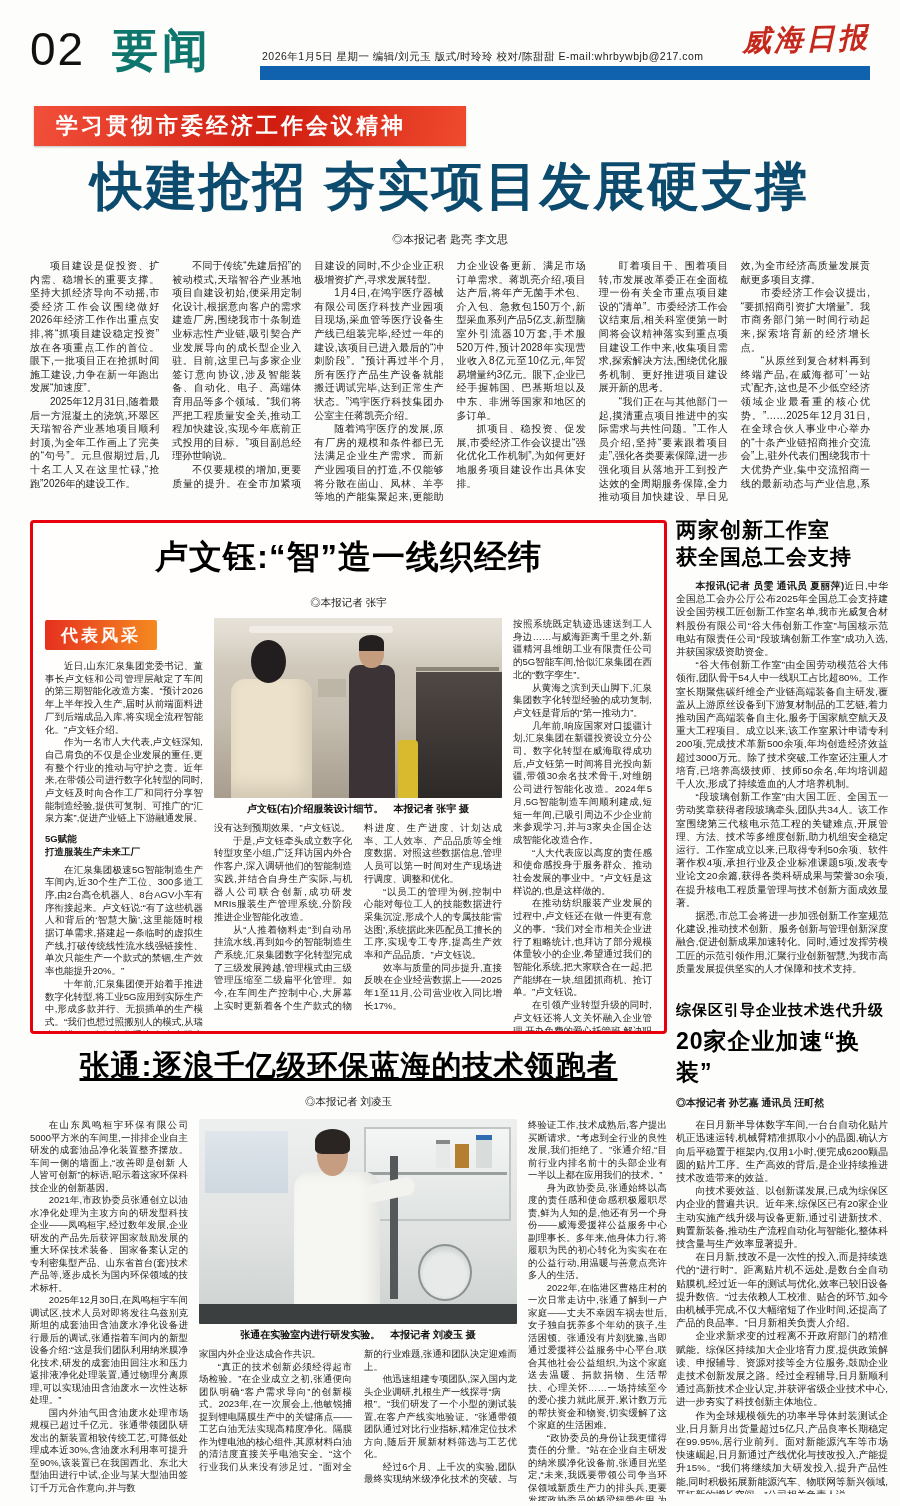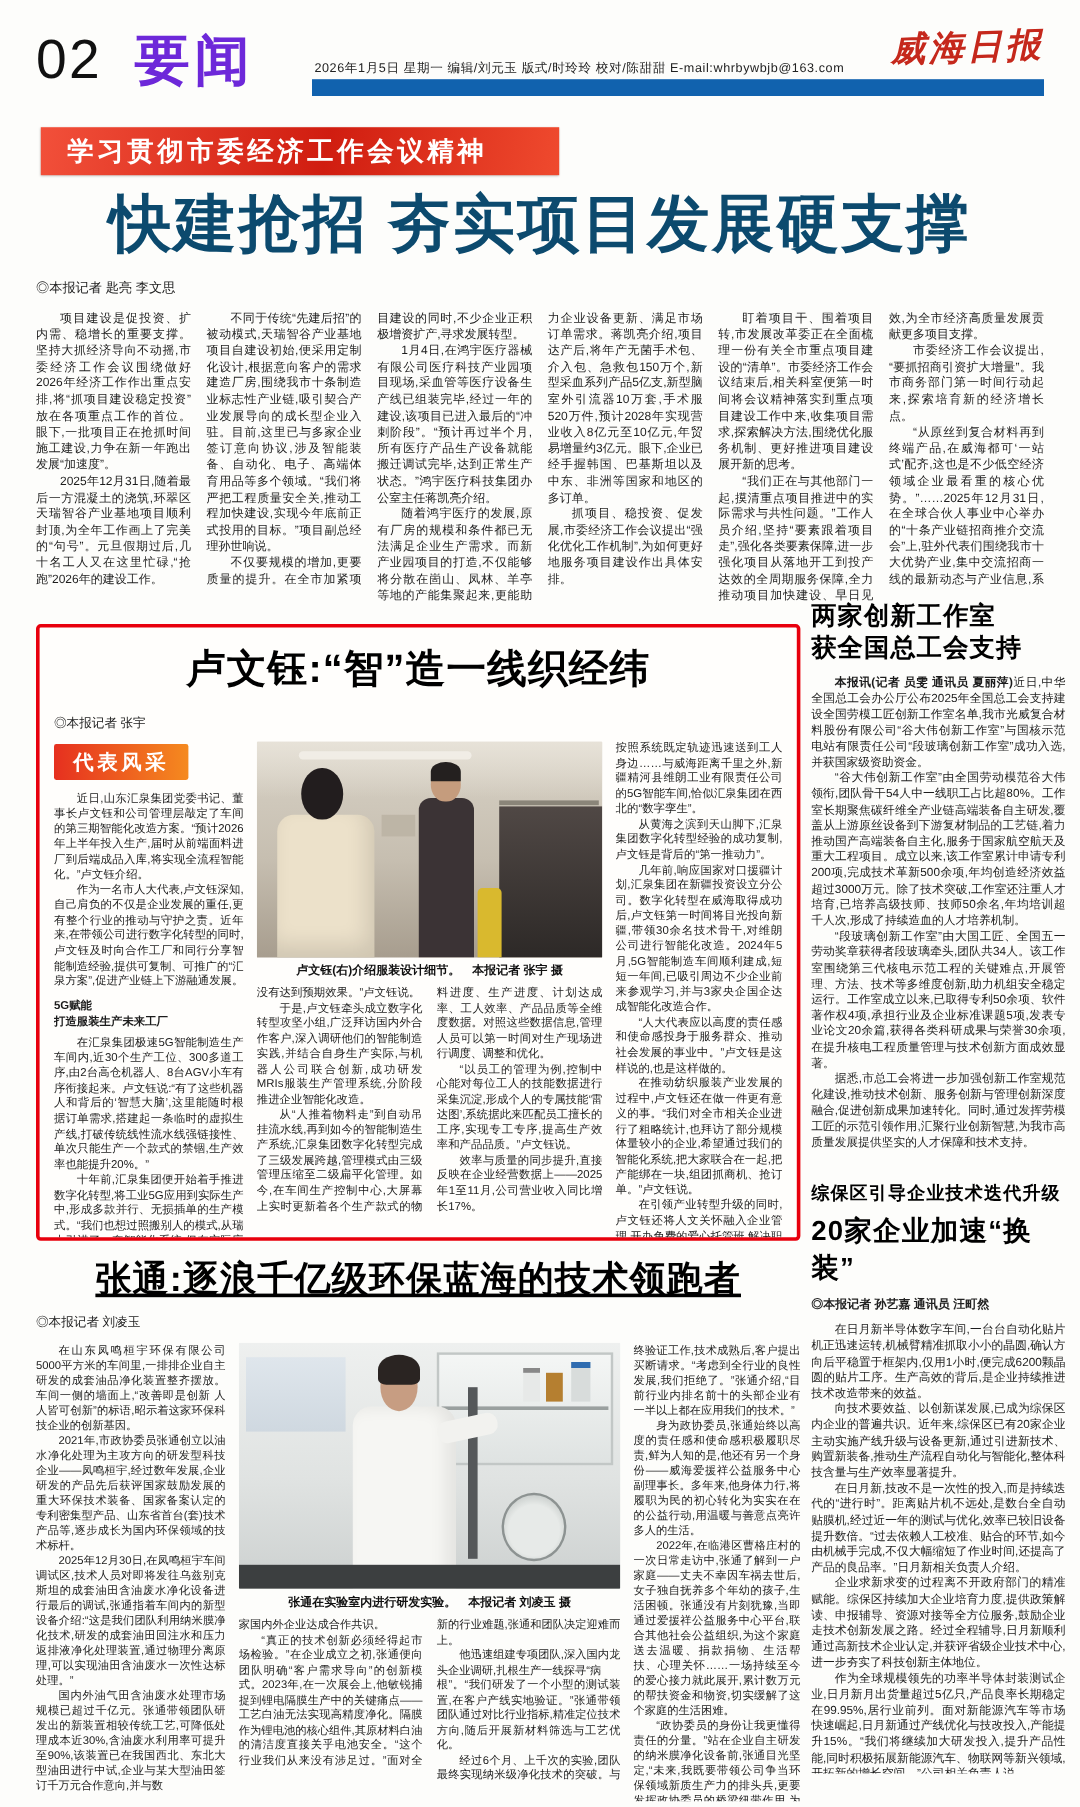--- a/index.html
+++ b/index.html
@@ -3,36 +3,36 @@
 <meta charset="utf-8">
 <style>
   * { margin:0; padding:0; box-sizing:border-box; }
   html,body { background:#888; }
   body { font-family:"Liberation Sans", sans-serif; }
   .page { position:relative; width:900px; height:1506px; background:#fdfdfb; margin:0 auto; overflow:hidden; color:#1a1a1a; }
 
   
   .masthead { position:absolute; left:30px; top:20px; width:840px; height:62px; }
   .pageno { position:absolute; left:0; top:2px; font-size:46px; font-weight:500; letter-spacing:2px; color:#111; }
-  .section-title { position:absolute; left:82px; top:0; font-size:46px; font-weight:900; letter-spacing:4px; color:#6d28d9; }
+  .section-title { position:absolute; left:82px; top:0; font-size:46px; font-weight:900; letter-spacing:4px; color:#0f766e; }
   .dateline { position:absolute; left:232px; top:30px; font-size:10.5px; color:#222; letter-spacing:.5px; white-space:nowrap; }
   .bluebar { position:absolute; left:230px; top:46px; width:610px; height:14px; background:#1162ae; }
   .paper-logo { position:absolute; right:0; top:0; font-family:"DejaVu Serif", serif; font-style:italic; font-weight:bold; font-size:29px; color:#c5281c; letter-spacing:3px; transform:rotate(-2deg); }
 
   
   .banner { position:absolute; left:34px; top:106px; width:432px; height:40px;
             background:linear-gradient(100deg,#f2503a 0%,#d01d10 55%,#ef4a2e 100%);
             display:flex; align-items:center; padding-left:22px;
             color:#fff; font-weight:900; font-size:22px; letter-spacing:3px;
             box-shadow:0 1px 2px rgba(0,0,0,.25); }
 
   
   .lead { position:absolute; left:30px; top:152px; width:840px; }
   .lead h1 { font-size:52px; font-weight:900; text-align:center; letter-spacing:2px; color:#0c4a6e; }
-  .byline { font-size:11px; color:#222; margin-top:10px; }
+  .byline { text-align:center; font-size:11px; color:#222; margin-top:10px; }
   .cols6 { margin-top:12px; height:253px; overflow:hidden;
            column-count:6; column-gap:13px; column-fill:auto; }
   .p { font-size:10px; line-height:13.6px; text-align:justify; text-indent:2em; color:#1c1c1c; }
   .p.cont { text-indent:0; }
   .p.sh1 { font-weight:bold; font-size:13px; text-indent:0; text-align:left; margin-top:8px; line-height:17px; }
   .p.sh2 { font-weight:bold; font-size:13.5px; text-indent:0; text-align:left; margin-bottom:5px; line-height:17px; }
 
   
   .profile-box { position:absolute; left:30px; top:520px; width:637px; height:514px;
                  border:3px solid #e8000d; border-radius:4px; background:#fffefc; padding:8px 12px; overflow:hidden; }
@@ -59,21 +59,21 @@
   .ph1-rackbar { position:absolute; right:1%; top:27%; width:29%; height:4px; background:#8a8579; }
   .ph1-man   { position:absolute; left:47%; top:26%; width:16%; height:74%; background:#3b3335; border-radius:10px 10px 0 0; }
   .ph1-manhead { position:absolute; left:50.5%; top:12%; width:8.5%; height:16%; background:#c59c7d; border-radius:50%; }
   .ph1-manhair { position:absolute; left:50.5%; top:9.5%; width:8.5%; height:9%; background:#24201f; border-radius:50% 50% 0 0; }
   .ph1-woman { position:absolute; left:6%; top:34%; width:28%; height:66%; background:#ece1ca; border-radius:14px 14px 0 0; box-shadow:inset -6px -10px 18px rgba(0,0,0,.12); }
   .ph1-womanhead { position:absolute; left:13%; top:12%; width:12%; height:24%; background:#221d1e; border-radius:50%; }
   .ph1-yellow { position:absolute; right:29%; bottom:0; width:7%; height:32%; background:#d9b92e; border-radius:4px 4px 0 0; }
   .ph1-shelf { position:absolute; left:36%; top:34%; width:10%; height:10%; background:#bdb5a6; }
 
   
-  .rail { position:absolute; left:676px; top:500px; width:212px; height:978px; overflow:hidden; }
+  .rail { position:absolute; left:676px; top:516px; width:212px; height:978px; overflow:hidden; }
   .rail h3 { font-size:21px; font-weight:900; line-height:27px; letter-spacing:1px; color:#000; }
   .rail .p { font-size:9.8px; line-height:13.2px; }
   .rail-body { margin-top:9px; }
   .rail .lead-p b { font-weight:bold; }
   .kicker { margin-top:26px; font-size:15px; font-weight:bold; letter-spacing:1px; color:#000; }
   .rail h4 { font-size:23px; font-weight:900; margin-top:6px; letter-spacing:1px; color:#000; }
   .rail .byline2 { font-size:10px; font-weight:bold; margin:8px 0 8px 0; color:#222; text-align:left; }
 
   
   .bottom-story { position:absolute; left:30px; top:1046px; width:637px; height:456px; overflow:hidden; }
@@ -100,21 +100,21 @@
   .ph2-stand { position:absolute; left:60%; top:18%; width:2.5%; height:70%; background:#55585a; }
 </style>
 </head>
 <body>
 
 <div class="page">
 
   <header class="masthead">
     <div class="pageno">02</div>
     <div class="section-title">要闻</div>
-    <div class="dateline">2026年1月5日  星期一  编辑/刘元玉  版式/时玲玲  校对/陈甜甜  E-mail:whrbywbjb@163.com</div>
+    <div class="dateline">2026年1月5日  星期一  编辑/刘元玉  版式/时玲玲  校对/陈甜甜  E-mail:whrbywbjb@217.com</div>
     <div class="bluebar"></div>
     <div class="paper-logo">威海日报</div>
   </header>
 
   <div class="banner">
     <span>学习贯彻市委经济工作会议精神</span>
   </div>
 
   <section class="lead">
     <h1>快建抢招 夯实项目发展硬支撑</h1>

